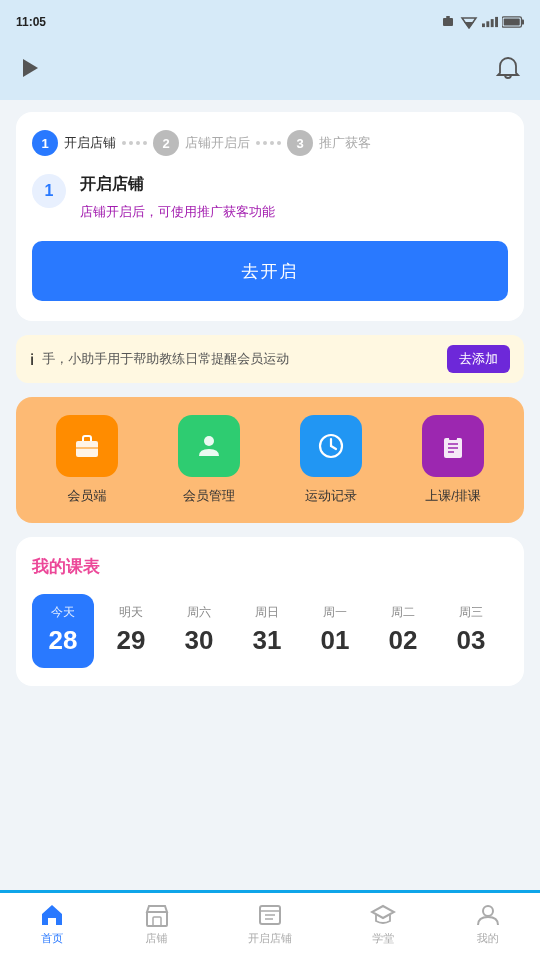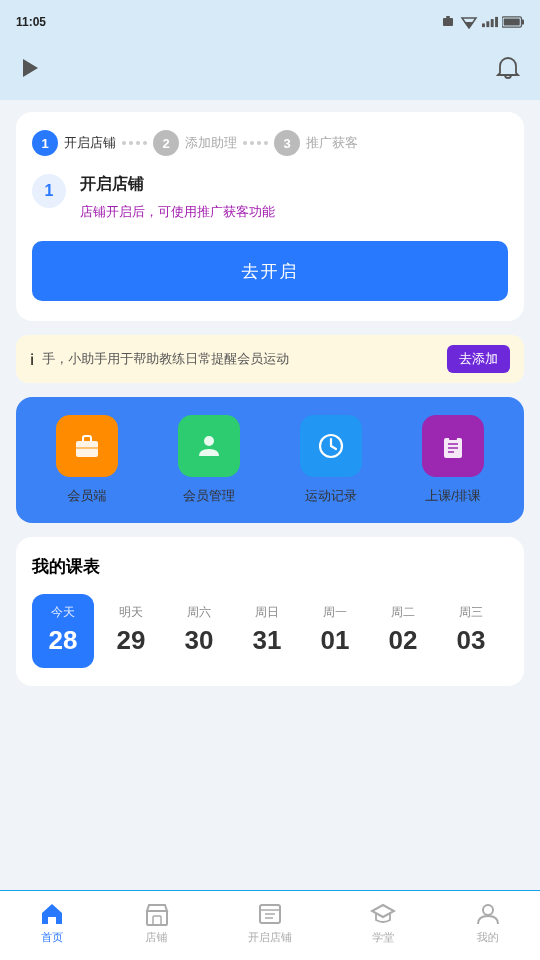--- a/index.html
+++ b/index.html
@@ -205,21 +205,21 @@
       border-radius: 6px;
       padding: 5px 12px;
       font-size: 13px;
       cursor: pointer;
       flex-shrink: 0;
       margin-left: 8px;
     }
 
     
     .quick-actions {
-      background: #3b82f6;
+      background: #fdba74;
       border-radius: 16px;
       padding: 18px 10px;
       display: flex;
       justify-content: space-around;
     }
     .action-item {
       display: flex;
       flex-direction: column;
       align-items: center;
       gap: 10px;
@@ -245,21 +245,21 @@
 
     
     .schedule-section {
       background: #fff;
       border-radius: 16px;
       padding: 18px 16px;
     }
     .section-title {
       font-size: 17px;
       font-weight: 600;
-      color: #000000;
+      color: #ec4899;
       margin-bottom: 16px;
     }
     .schedule-days {
       display: flex;
       gap: 6px;
       overflow-x: auto;
       scrollbar-width: none;
     }
     .schedule-days::-webkit-scrollbar { display: none; }
     .day-item {
@@ -287,21 +287,21 @@
     }
     .day-num.today { color: #fff; }
 
     
     .bottom-nav {
       position: fixed;
       bottom: 0;
       left: 0;
       width: 540px;
       background: #fff;
-      border-top: 1px solid #0ea5e9;
+      border-top: 3px solid #0ea5e9;
       display: flex;
       justify-content: space-around;
       align-items: center;
       height: 70px;
       padding-bottom: 6px;
     }
     .nav-item {
       display: flex;
       flex-direction: column;
       align-items: center;
@@ -365,21 +365,21 @@
         <span class="step-label">开启店铺</span>
       </div>
       <div class="step-dots">
         <div class="step-dot"></div>
           <div class="step-dot"></div>
           <div class="step-dot"></div>
           <div class="step-dot"></div>
       </div>
       <div class="step-item">
         <div class="step-circle inactive">2</div>
-        <span class="step-label inactive">添加助理</span>
+        <span class="step-label inactive">店铺开启后</span>
       </div>
       <div class="step-dots">
         <div class="step-dot"></div>
           <div class="step-dot"></div>
           <div class="step-dot"></div>
           <div class="step-dot"></div>
       </div>
       <div class="step-item">
         <div class="step-circle inactive">3</div>
         <span class="step-label inactive">推广获客</span>

